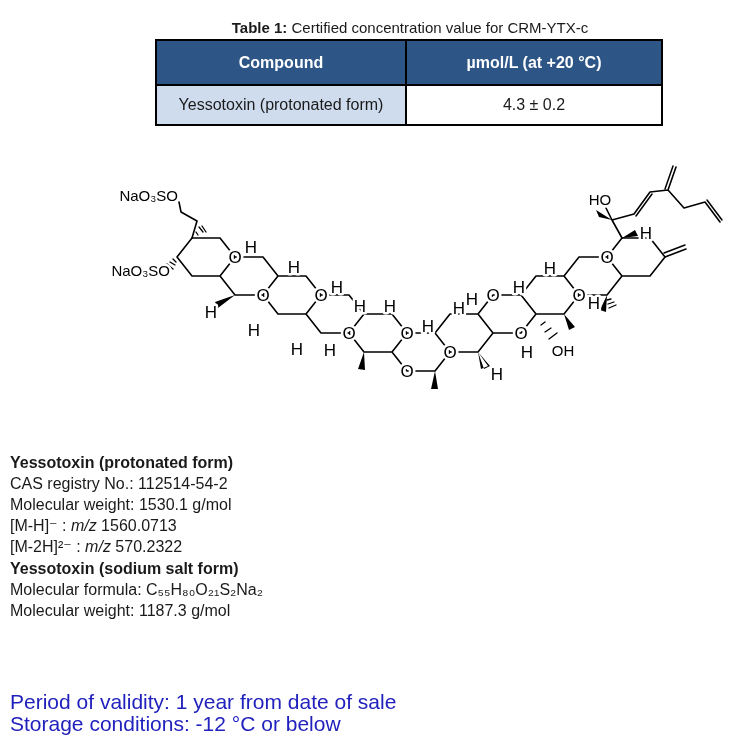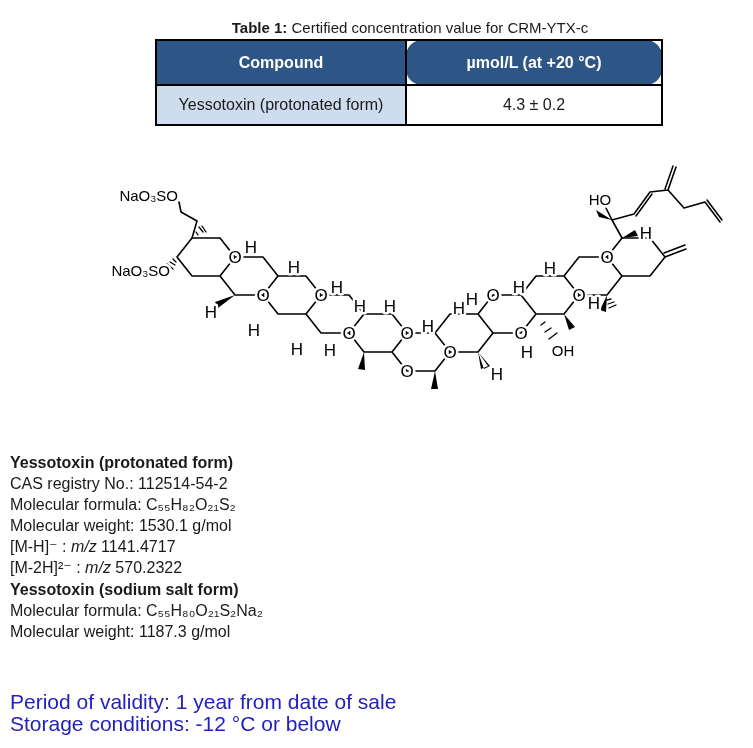--- a/index.html
+++ b/index.html
@@ -20,21 +20,21 @@
   }
   table.cert th,table.cert td{
     border:2px solid #000;text-align:center;vertical-align:middle;padding:0;
   }
   table.cert th{
     background:var(--header-bg,#2d5586);color:var(--header-fg,#fff);
     font-size:16px;font-weight:bold;height:43px;
   }
   table.cert td{font-size:16px;height:38px;}
   .col-compound{width:248px;margin-left:8px;}
-  .col-value{width:254px;border-radius:16px;}
+  .col-value{width:254px;}
   td.compound-cell{background:var(--rowlabel-bg,#cfdcee);}
   td.value-cell{background:#fff;}
   
   .structure-wrap{position:absolute;left:0;top:150px;width:753px;height:312px;}
   .bonds{stroke:#000;stroke-width:1.6;fill:none;stroke-linecap:round;stroke-linejoin:round;}
   .bonds2{stroke:#000;stroke-width:1.5;fill:none;stroke-linecap:round;}
   .ticks{stroke:#000;stroke-width:1.3;fill:none;stroke-linecap:round;}
   .wedges{fill:#000;stroke:none;}
   .atoms text{
     font-family:"Liberation Sans","DejaVu Sans",sans-serif;
@@ -156,23 +156,22 @@
         <text x="600" y="199" text-anchor="middle" class="s">HO</text>
         <text x="563" y="350" text-anchor="middle" class="s">OH</text>
       </g>
 </svg>
 </div>
 
 <div class="info">
     <div class="info-block">
       <div class="info-heading">Yessotoxin (protonated form)</div>
       <div class="info-line">CAS registry No.: 112514-54-2</div>
-      <div class="info-line">Molecular formula: C₅₅H₈₂O₂₁S₂</div>
       <div class="info-line">Molecular weight: 1530.1 g/mol</div>
-      <div class="info-line"><span>[M-H]⁻ : </span><i>m/z</i><span> 1141.4717</span></div>
+      <div class="info-line"><span>[M-H]⁻ : </span><i>m/z</i><span> 1560.0713</span></div>
       <div class="info-line"><span>[M-2H]²⁻ : </span><i>m/z</i><span> 570.2322</span></div>
     </div>
     <div class="info-block">
       <div class="info-heading">Yessotoxin (sodium salt form)</div>
       <div class="info-line">Molecular formula: C₅₅H₈₀O₂₁S₂Na₂</div>
       <div class="info-line">Molecular weight: 1187.3 g/mol</div>
     </div>
   </div>
 
 <div class="footer" style="color: rgb(33, 33, 189);">

